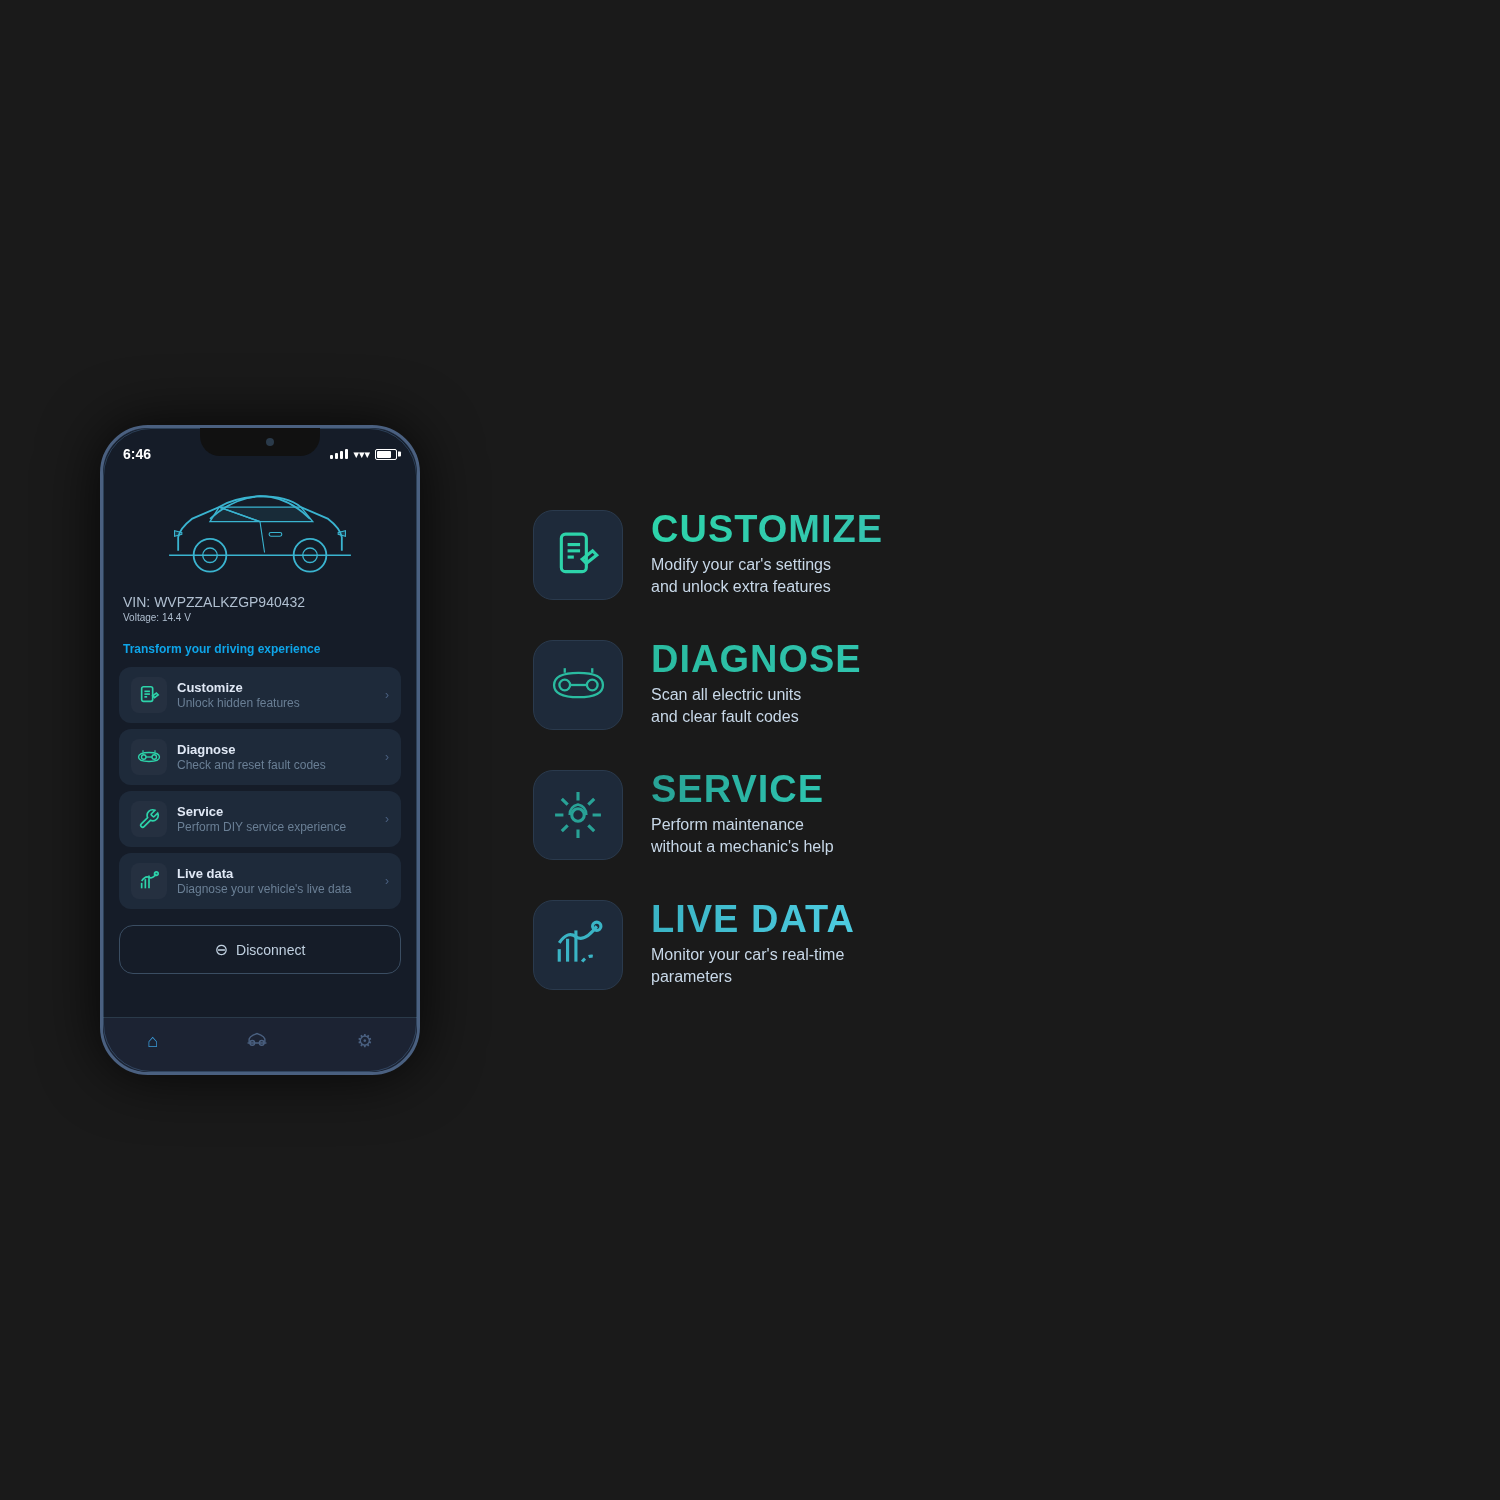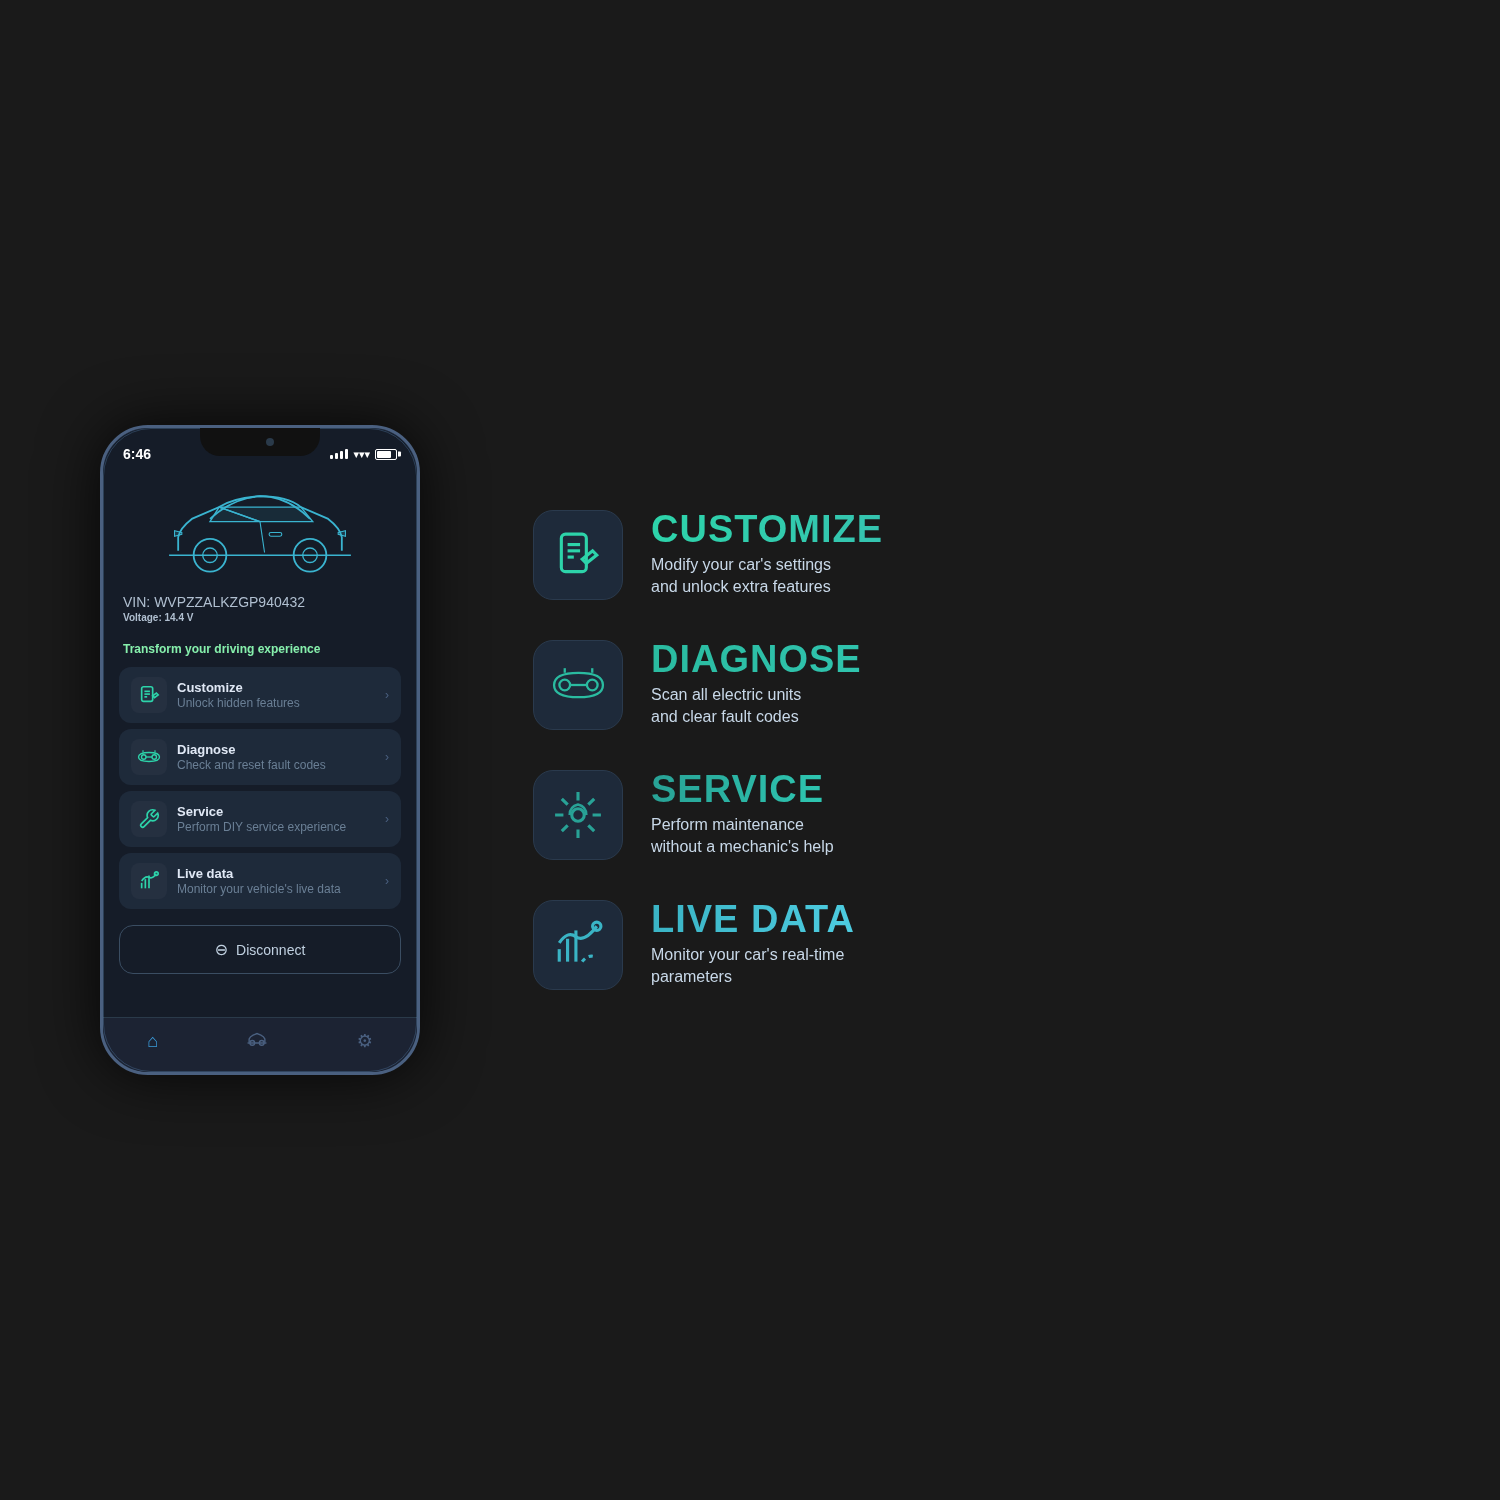--- a/index.html
+++ b/index.html
@@ -182,31 +182,31 @@
     }
 
     .voltage-text {
       color: #8a9ab5;
       font-size: 10px;
       margin-top: 2px;
     }
 
     .voltage-text span {
       color: #b0bfd0;
-      font-weight: 700;
+      font-weight: 400;
     }
 
     
     .transform-section {
       padding: 10px 20px 6px;
       flex-shrink: 0;
     }
 
     .transform-title {
-      color: #86efac;
+      color: #0ea5e9;
       font-size: 12px;
       font-weight: 600;
     }
 
     
     .menu-list {
       padding: 4px 16px;
       flex-shrink: 0;
       display: flex;
       flex-direction: column;
@@ -547,21 +547,21 @@
               <svg width="22" height="22" viewBox="0 0 24 24" fill="none" stroke="#2dd4aa" stroke-width="1.8">
                 <line x1="4" y1="20" x2="4" y2="14"></line>
                 <line x1="8" y1="20" x2="8" y2="10"></line>
                 <line x1="12" y1="20" x2="12" y2="6"></line>
                 <path d="M4 12 Q8 6 12 8 Q16 10 20 4"></path>
                 <circle cx="20" cy="4" r="2"></circle>
               </svg>
             </div>
             <div class="menu-text">
               <div class="menu-title">Live data</div>
-              <div class="menu-subtitle">Monitor your vehicle's live data</div>
+              <div class="menu-subtitle">Diagnose your vehicle's live data</div>
             </div>
             <span class="menu-chevron">›</span>
           </div>
 
         </div>
 
         <div class="disconnect-area">
           <div class="disconnect-btn">
             <span style="font-size:16px;">⊖</span>
             <span>Disconnect</span>

